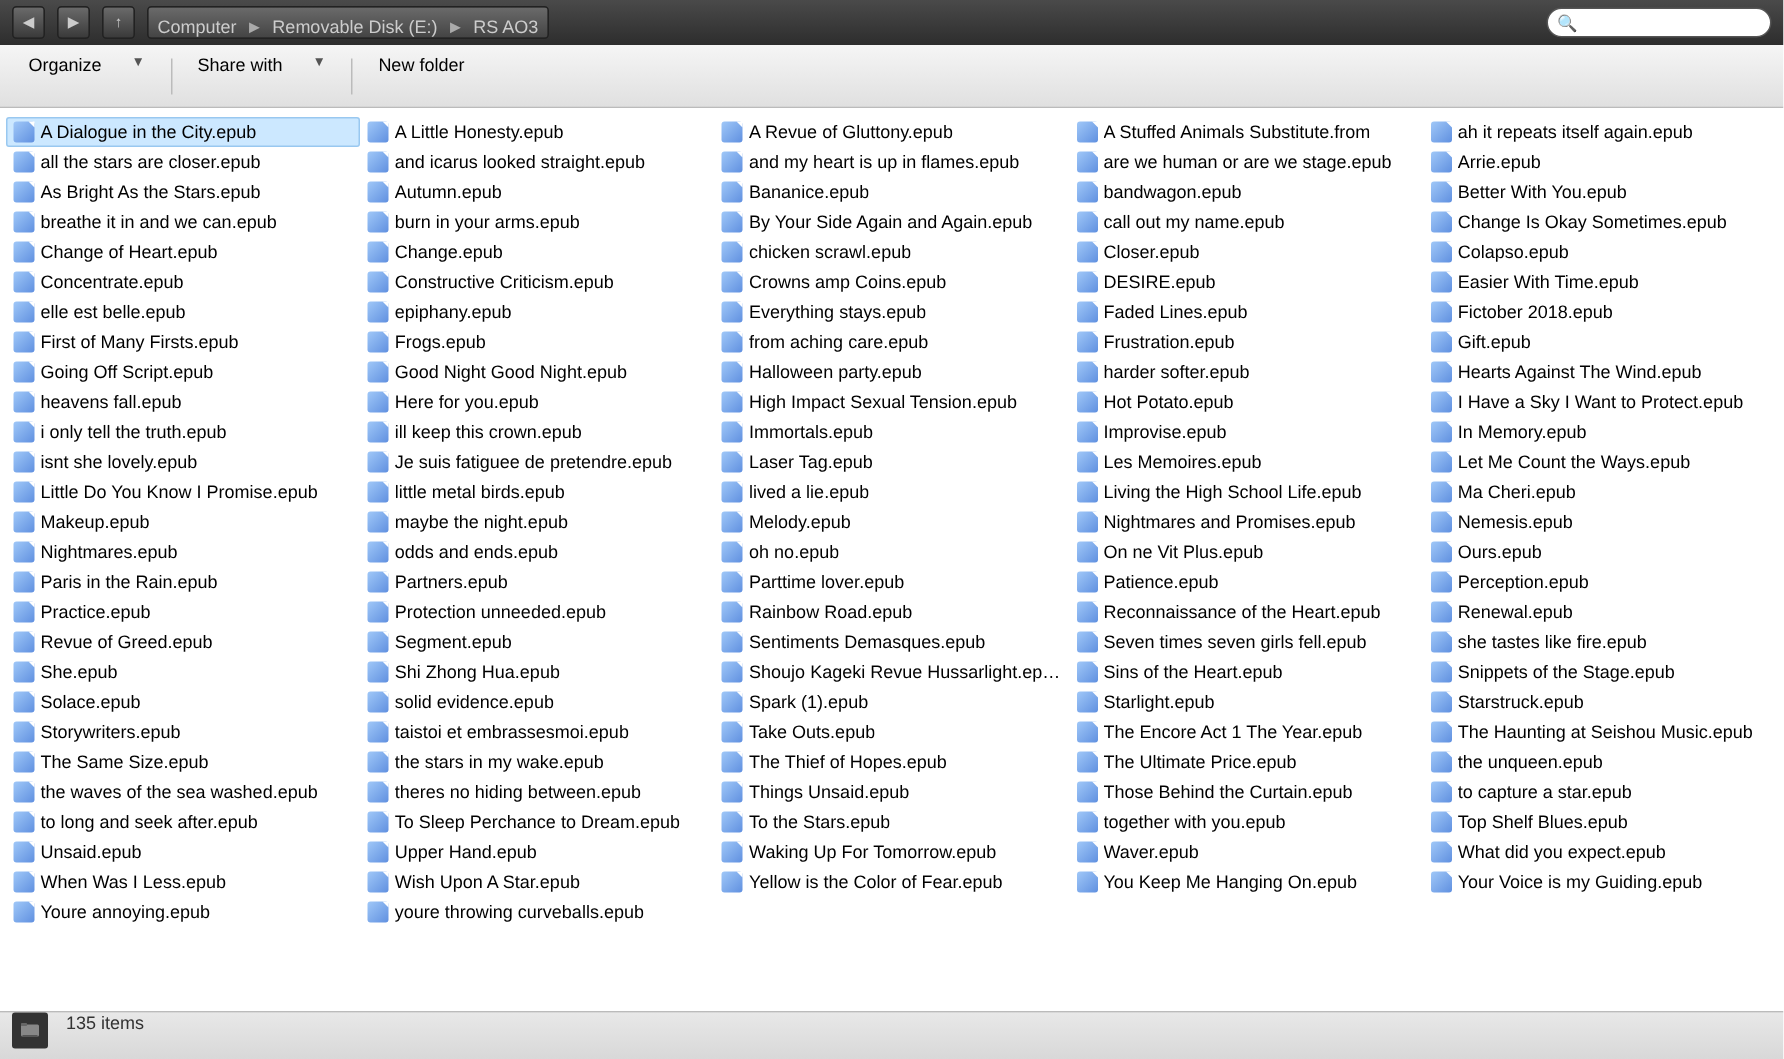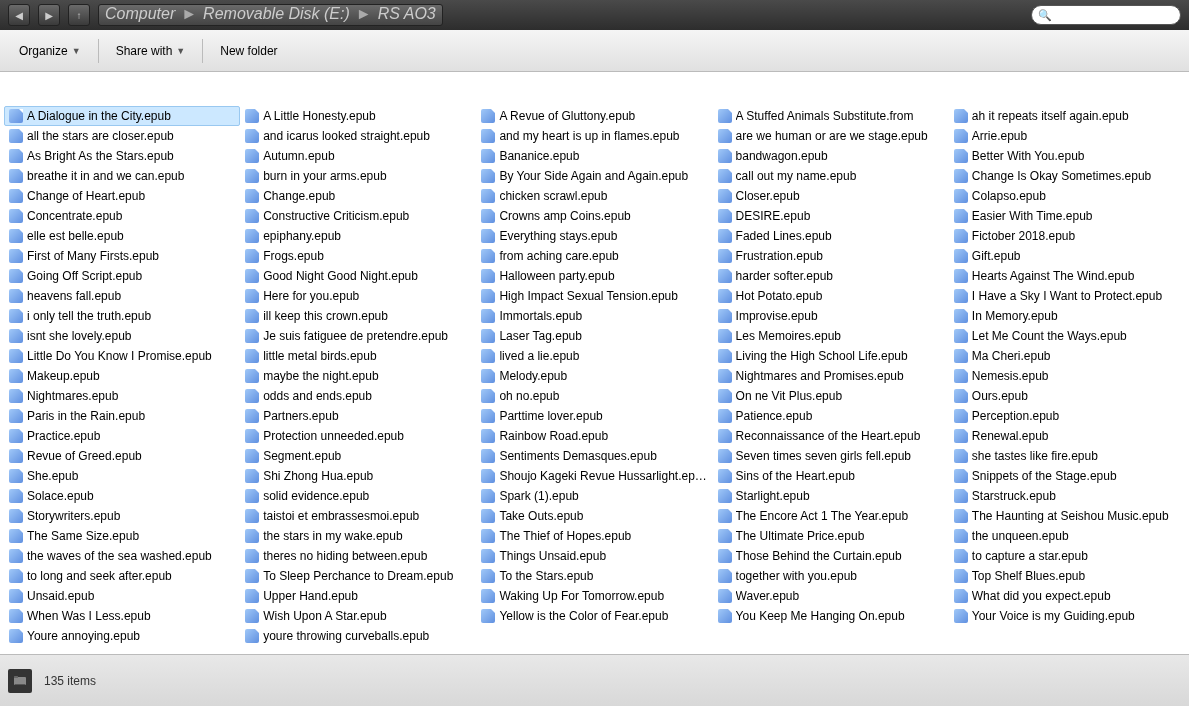--- a/index.html
+++ b/index.html
@@ -36,26 +36,25 @@
       color: #ccc;
       font-size: 10px;
       cursor: pointer;
     }
     .title-path {
       background: linear-gradient(to bottom, #6a6a6a, #444);
       border: 1px solid #222;
       border-radius: 3px;
       height: 22px;
       display: flex;
-      align-items: flex-start;
+      align-items: flex-end;
       padding: 0 6px;
       color: #fff;
-      font-size: 16px;
+      font-size: 12px;
       gap: 6px;
-      font-style: italic;
     }
     .title-path span {
       color: #ccc;
     }
     .title-path .sep { color: #aaa; }
     .search-bar {
       margin-left: auto;
       background: #fff;
       border: 1px solid #555;
       border-radius: 10px;
@@ -81,41 +80,40 @@
     }
     .toolbar-btn {
       height: 32px;
       padding: 0 10px;
       background: transparent;
       border: 1px solid transparent;
       border-radius: 3px;
       cursor: pointer;
       font-size: 12px;
       display: flex;
-      align-items: center;
-      gap: 4px;
+      align-items: flex-start;
+      gap: 20px;
       color: #000;
     }
     .dropdown-arrow {
       font-size: 9px;
       color: #555;
     }
     .toolbar-divider {
       width: 1px;
       height: 24px;
       background: #bbb;
       margin: 0 4px;
     }
 
     
     #main {
       flex: 1;
       display: flex;
       overflow: hidden;
-      margin-top: 28px;
     }
 
     
     #file-list {
       flex: 1;
       background: #fff;
       overflow-y: auto;
       overflow-x: hidden;
       padding: 4px 0;
     }
@@ -171,23 +169,22 @@
     }
     .file-name {
       overflow: hidden;
       text-overflow: ellipsis;
       white-space: nowrap;
     }
 
     
     #status-bar {
       background: linear-gradient(to bottom, #e8e8e8, #d8d8d8);
-      height: 52px;
-      display: flex;
-      align-items: center;
+      height: 32px;
+      display: flex;
       padding: 0 8px;
       border-top: 1px solid #bbb;
       gap: 12px;
       flex-shrink: 0;
     }
     .status-icon {
       width: 24px;
       height: 24px;
       background: #333;
       border-radius: 2px;

